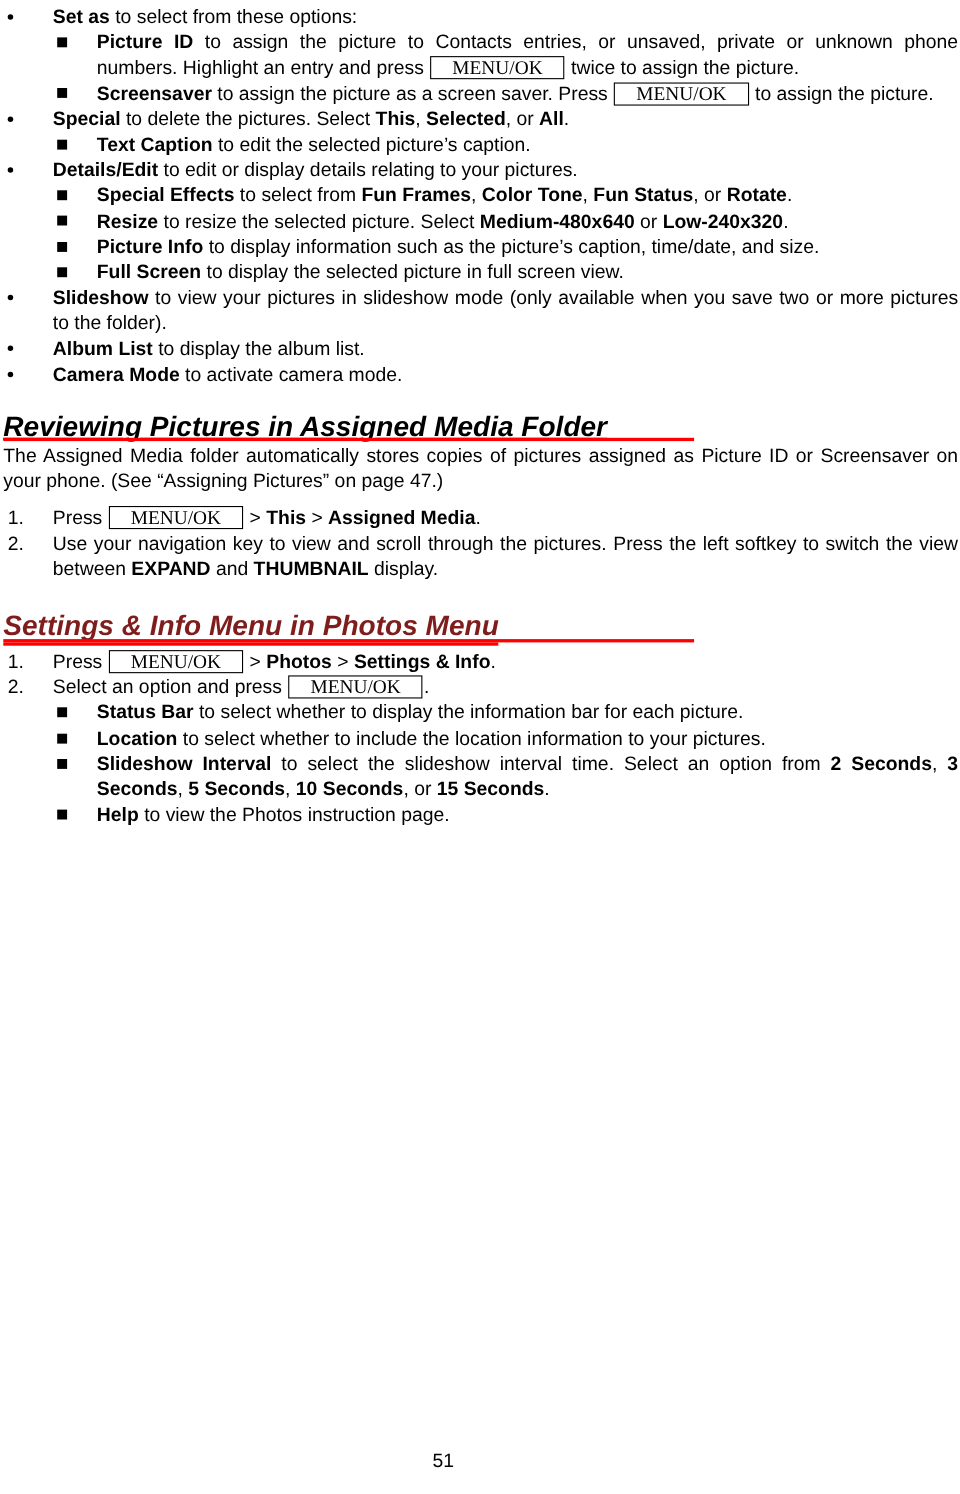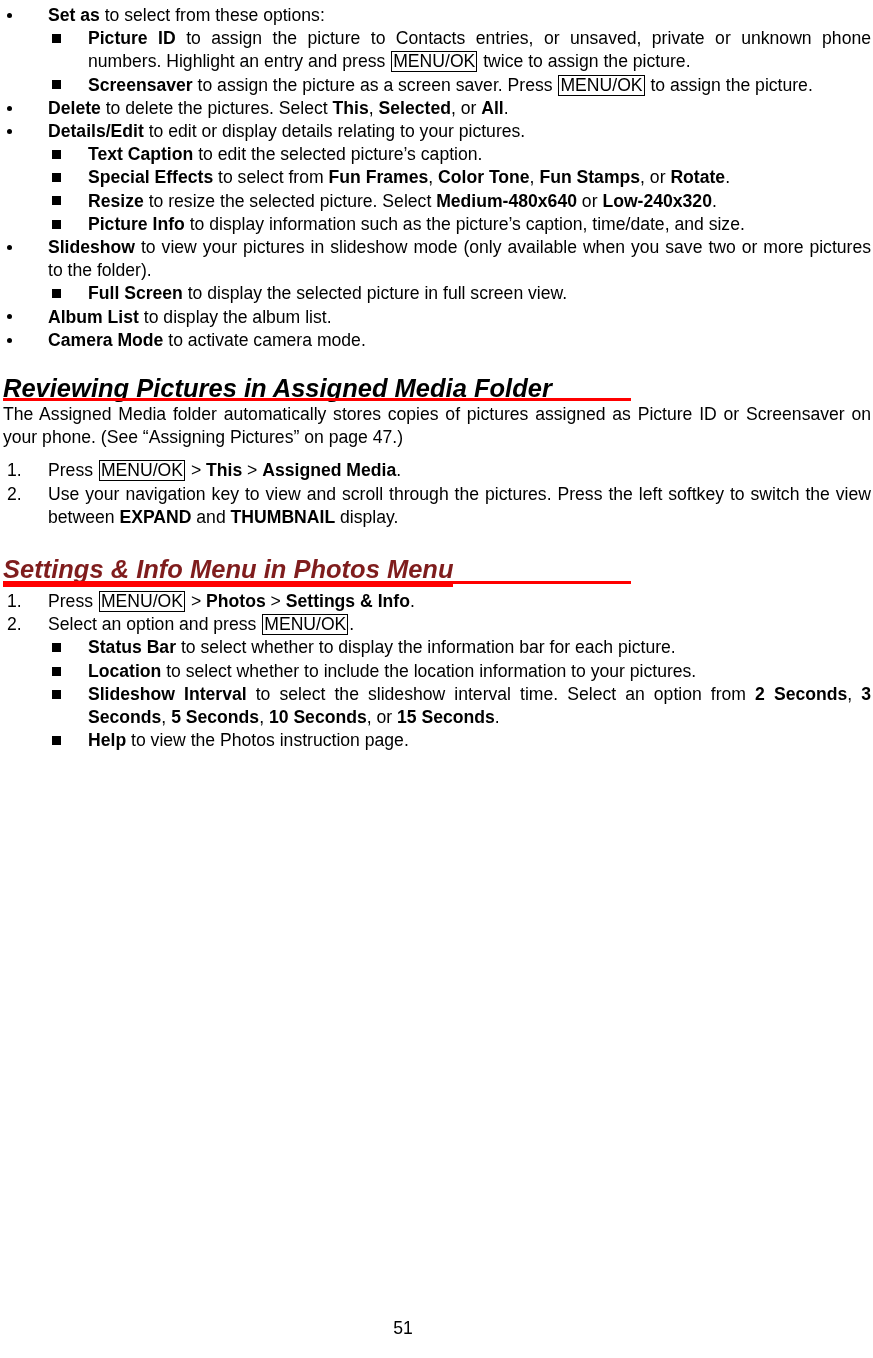--- a/index.html
+++ b/index.html
@@ -102,26 +102,27 @@
   .li .txt { display: block; }
 
   b, .b {
     font-weight: bold;
   }
 
   
   .key {
     display: inline-block;
     border: 1.3px solid #000;
-    padding: 0 1px;
+    padding: 0 19px;
     line-height: 19px;
     font-size: 17.6px;
     white-space: nowrap;
     vertical-align: baseline;
     margin: 0 1px;
+    font-family: Liberation Serif, serif;
   }
 
   
   h2.heading {
     margin: 0;
     font-size: 25.5px;
     line-height: 29px;
     font-weight: bold;
     font-style: italic;
     display: inline-block;
@@ -188,57 +189,57 @@
       <span class="txt"><b>Picture ID</b><span> to assign the picture to Contacts entries, or unsaved, private or unknown phone numbers. Highlight an entry and press </span><span class="key">MENU/OK</span><span> twice to assign the picture.</span></span>
     </div>
 
     <div class="li lvl2">
       <span class="marker"><span class="sq"></span></span>
       <span class="txt"><b>Screensaver</b><span> to assign the picture as a screen saver. Press </span><span class="key">MENU/OK</span><span> to assign the picture.</span></span>
     </div>
 
     <div class="li lvl1">
       <span class="marker"><span class="dot"></span></span>
-      <span class="txt"><b>Delete</b><span> to delete the pictures. Select </span><b>This</b><span>, </span><b>Selected</b><span>, or </span><b>All</b><span>.</span></span>
+      <span class="txt"><b>Special</b><span> to delete the pictures. Select </span><b>This</b><span>, </span><b>Selected</b><span>, or </span><b>All</b><span>.</span></span>
+    </div>
+
+    <div class="li lvl2">
+      <span class="marker"><span class="sq"></span></span>
+      <span class="txt"><b>Text Caption</b><span> to edit the selected picture’s caption.</span></span>
     </div>
 
     <div class="li lvl1">
       <span class="marker"><span class="dot"></span></span>
       <span class="txt"><b>Details/Edit</b><span> to edit or display details relating to your pictures.</span></span>
     </div>
 
     <div class="li lvl2">
       <span class="marker"><span class="sq"></span></span>
-      <span class="txt"><b>Text Caption</b><span> to edit the selected picture’s caption.</span></span>
-    </div>
-
-    <div class="li lvl2">
-      <span class="marker"><span class="sq"></span></span>
-      <span class="txt"><b>Special Effects</b><span> to select from </span><b>Fun Frames</b><span>, </span><b>Color Tone</b><span>, </span><b>Fun Stamps</b><span>, or </span><b>Rotate</b><span>.</span></span>
+      <span class="txt"><b>Special Effects</b><span> to select from </span><b>Fun Frames</b><span>, </span><b>Color Tone</b><span>, </span><b>Fun Status</b><span>, or </span><b>Rotate</b><span>.</span></span>
     </div>
 
     <div class="li lvl2">
       <span class="marker"><span class="sq"></span></span>
       <span class="txt"><b>Resize</b><span> to resize the selected picture. Select </span><b>Medium-480x640</b><span> or </span><b>Low-240x320</b><span>.</span></span>
     </div>
 
 
     <div class="li lvl2">
       <span class="marker"><span class="sq"></span></span>
       <span class="txt"><b>Picture Info</b><span> to display information such as the picture’s caption, time/date, and size.</span></span>
     </div>
 
+    <div class="li lvl2">
+      <span class="marker"><span class="sq"></span></span>
+      <span class="txt"><b>Full Screen</b><span> to display the selected picture in full screen view.</span></span>
+    </div>
+
     <div class="li lvl1">
       <span class="marker"><span class="dot"></span></span>
       <span class="txt"><b>Slideshow</b><span> to view your pictures in slideshow mode (only available when you save two or more pictures to the folder).</span></span>
-    </div>
-
-    <div class="li lvl2">
-      <span class="marker"><span class="sq"></span></span>
-      <span class="txt"><b>Full Screen</b><span> to display the selected picture in full screen view.</span></span>
     </div>
 
     <div class="li lvl1">
       <span class="marker"><span class="dot"></span></span>
       <span class="txt"><b>Album List</b><span> to display the album list.</span></span>
     </div>
 
     <div class="li lvl1">
       <span class="marker"><span class="dot"></span></span>
       <span class="txt"><b>Camera Mode</b><span> to activate camera mode.</span></span>

